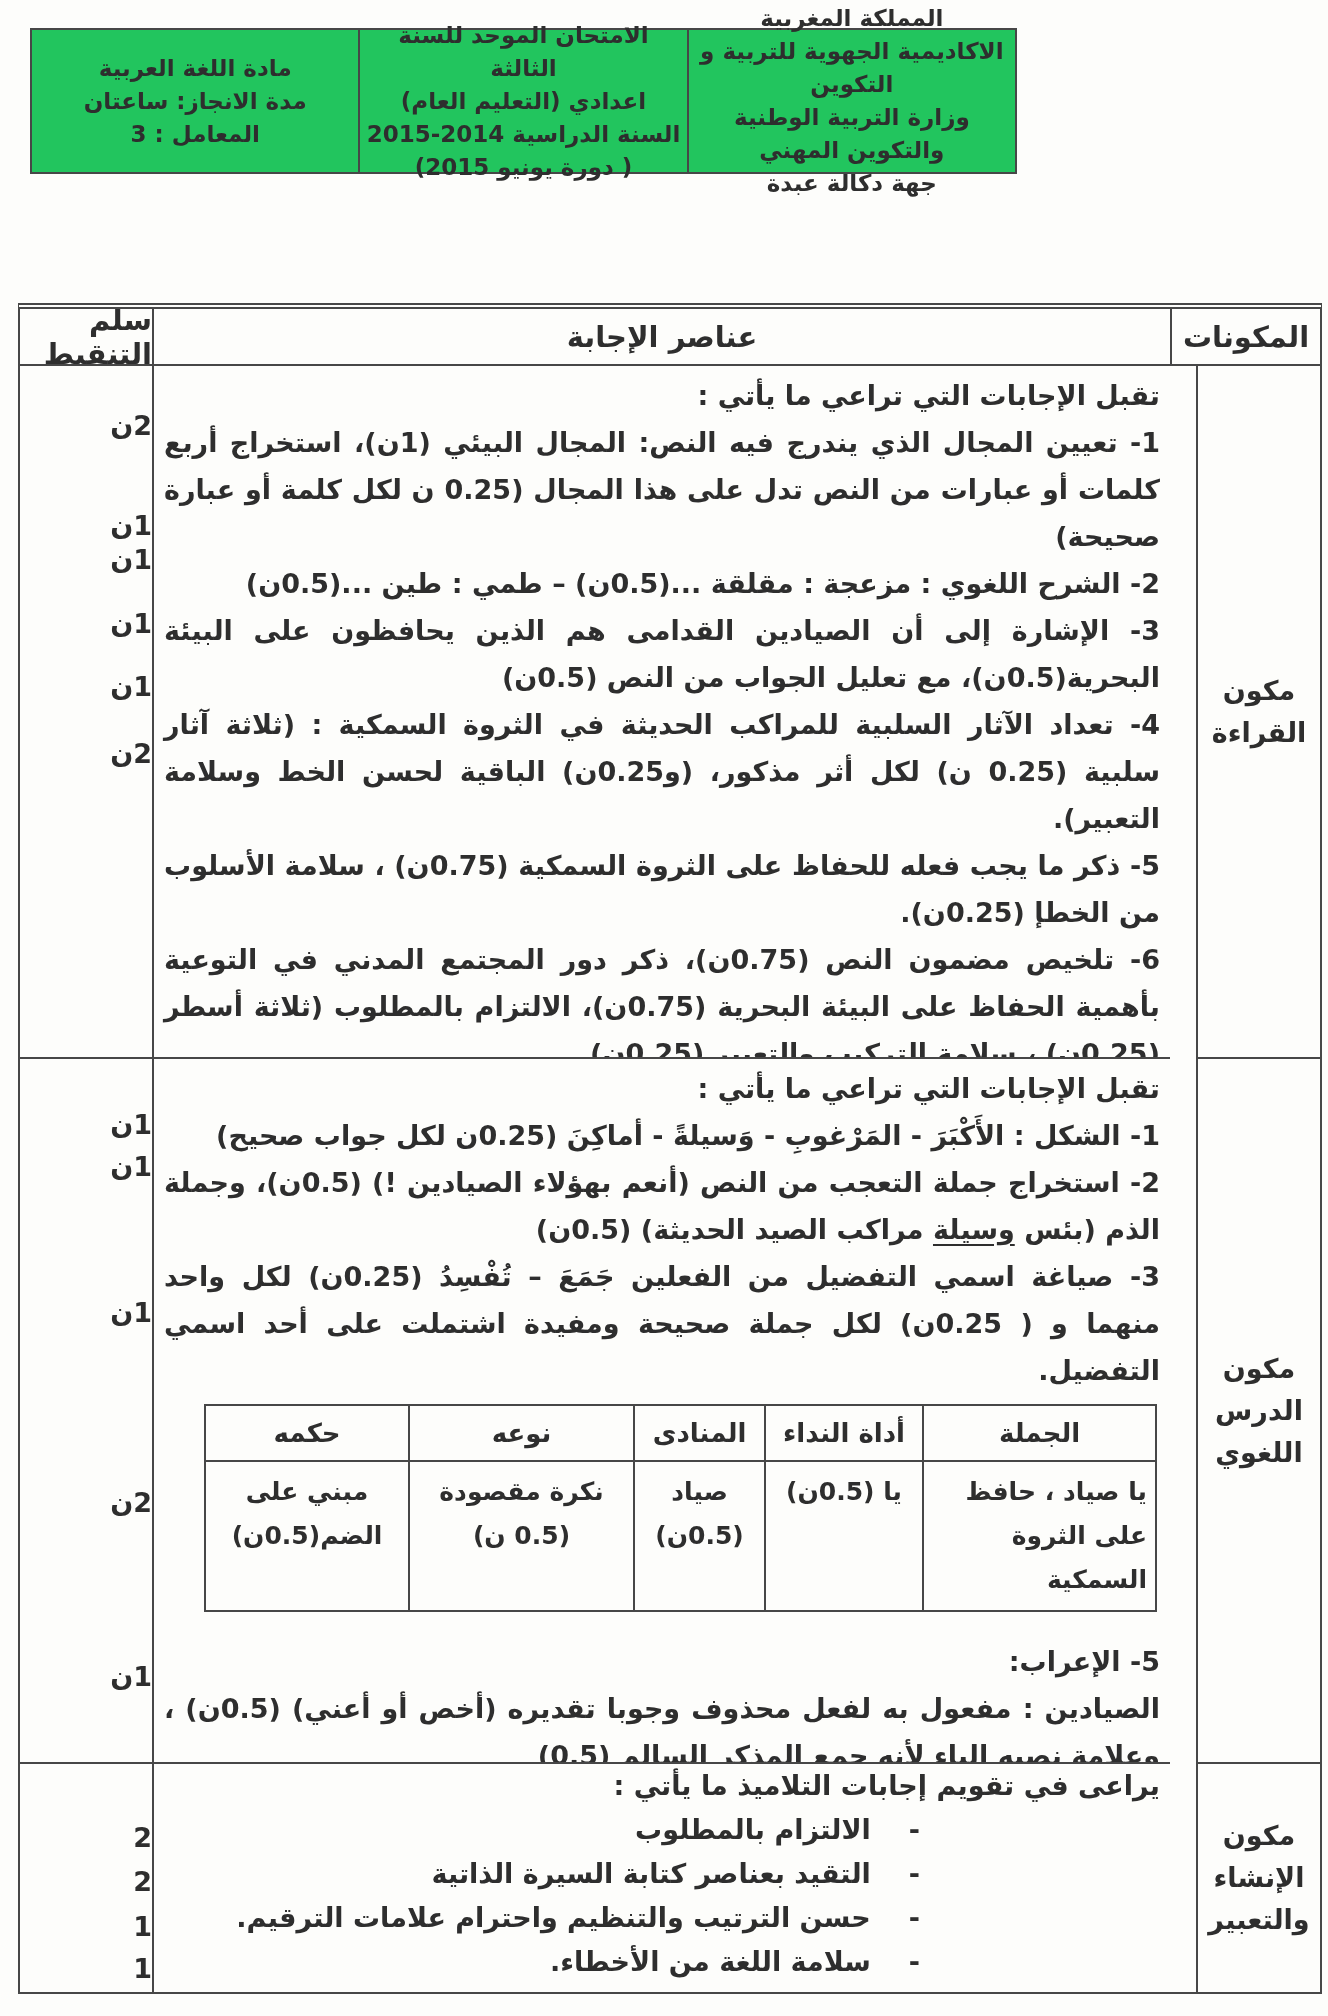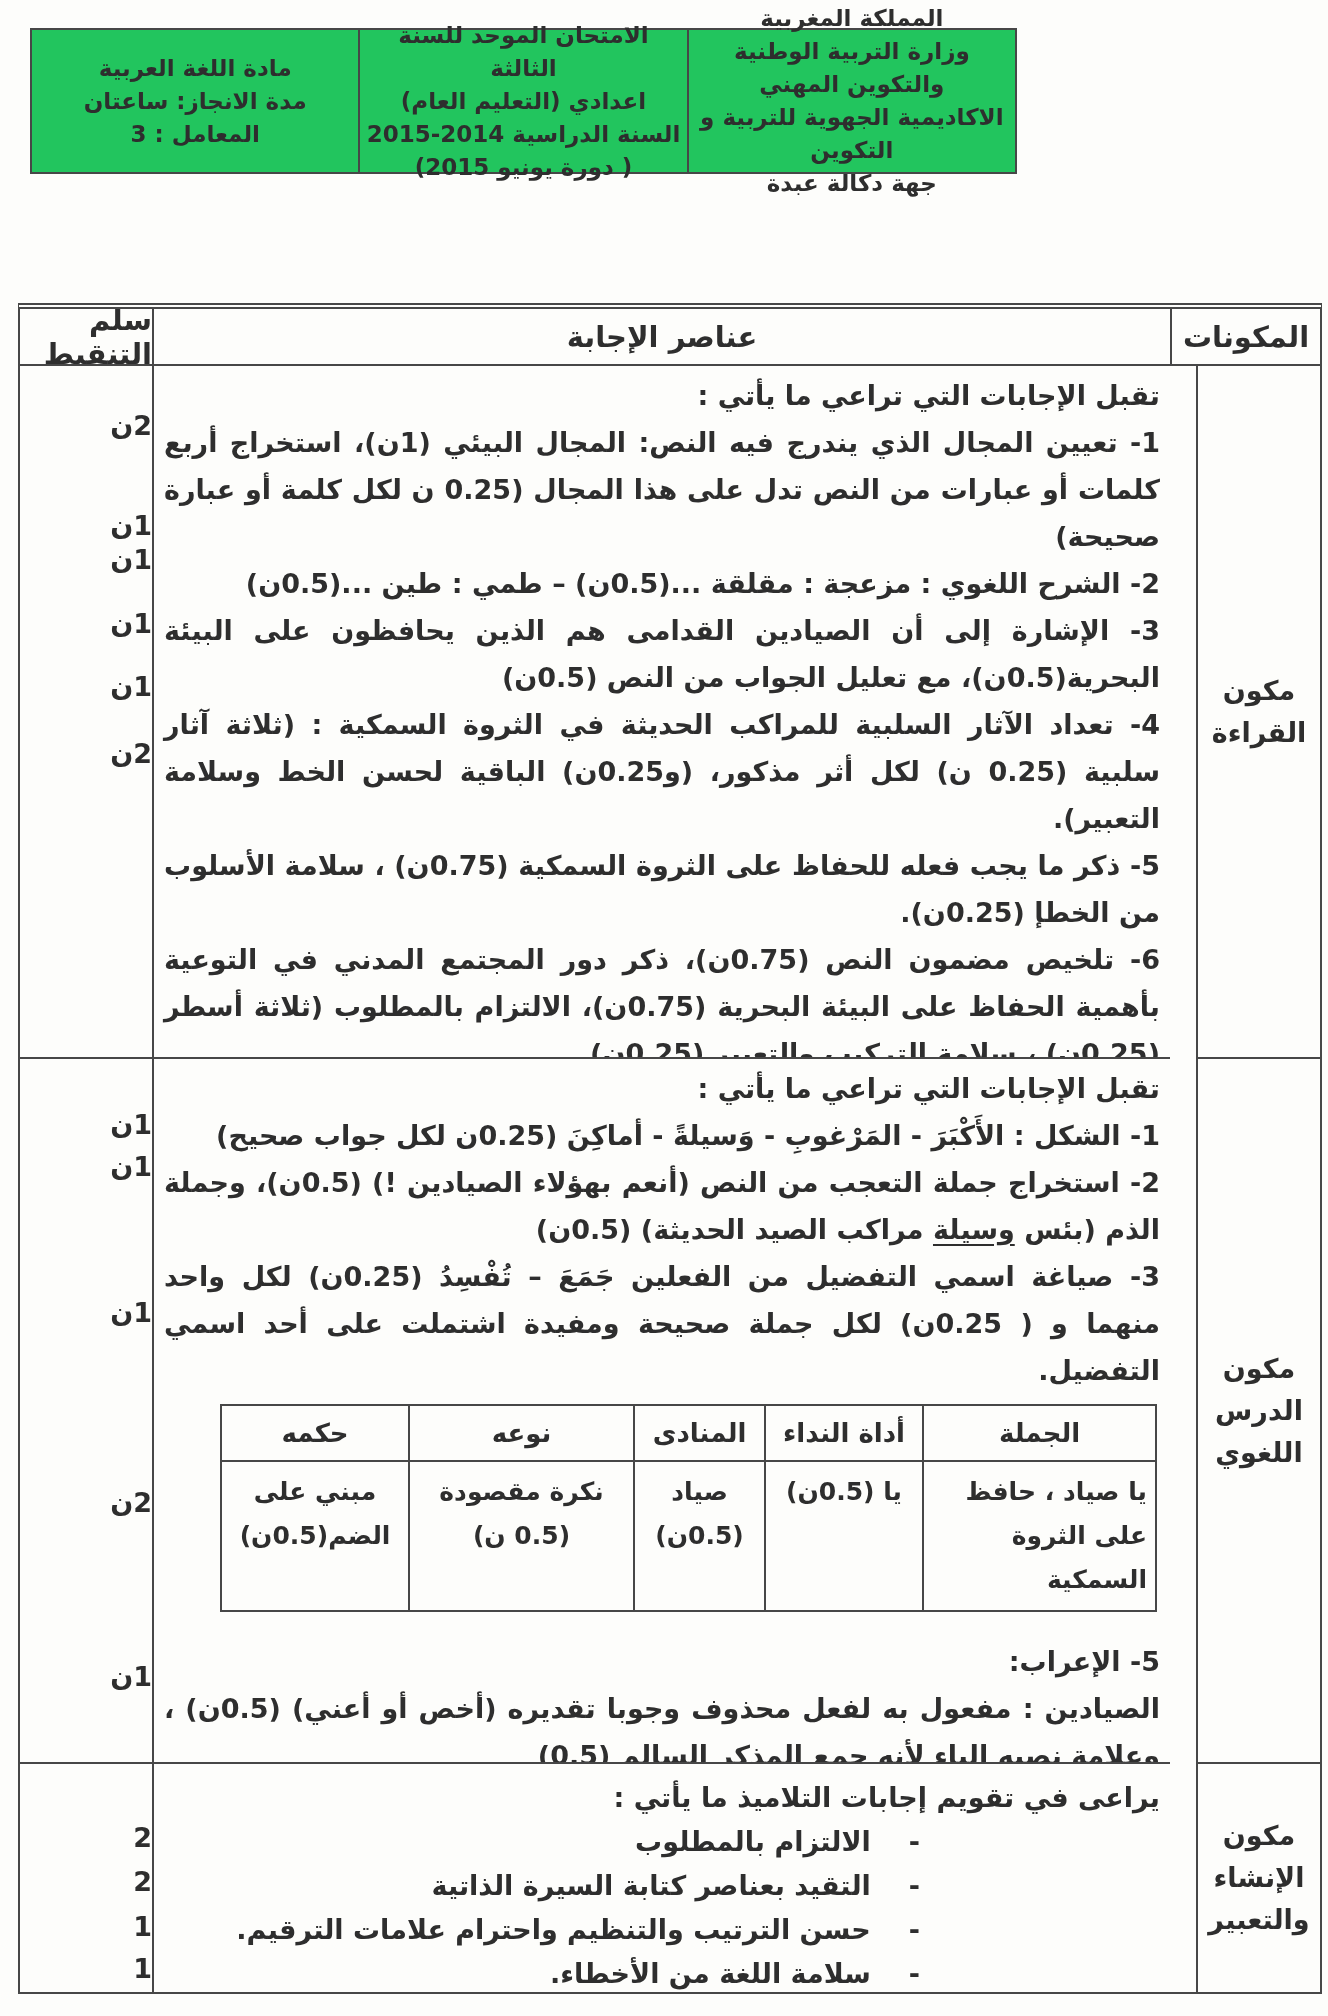--- a/index.html
+++ b/index.html
@@ -38,35 +38,35 @@
   .ans-cell p{margin:0;}
   .scale-cell{position:relative;font-size:27px;}
   .mark{position:absolute;left:0;right:0;text-align:right;}
   .ul{text-decoration:underline;text-underline-offset:5px;}
   
   .inner-table{border-collapse:collapse;margin:10px 3px 0 auto;}
   .inner-table th,.inner-table td{border:2px solid #474747;font-weight:700;box-sizing:border-box;}
   .inner-table th{font-size:26px;height:56px;text-align:center;padding:0 6px;}
   .inner-table td{font-size:25px;height:118px;vertical-align:top;text-align:center;padding:8px 8px;line-height:44px;}
   .inner-table td.jumla{text-align:right;}
-  .c-jumla{width:233px;}.c-adat{width:158px;}.c-munada{width:131px;}.c-naw{width:225px;}.c-hukm{width:188px;margin-left:24px;}
+  .c-jumla{width:233px;}.c-adat{width:158px;}.c-munada{width:131px;}.c-naw{width:225px;}.c-hukm{width:204px;margin-left:24px;}
   .item5-title{margin-top:26px !important;}
   
-  .ans-s3{line-height:44px;padding-top:12px;}
+  .ans-s3{line-height:44px;padding-top:0;}
   .bullet{display:flex;padding-right:240px;}
   .bullet .dash{margin-left:38px;}
 </style>
 </head>
 <body>
 
 <div class="hdr" dir="rtl">
   <div class="hdr-cell">
     <div>المملكة المغربية</div>
+    <div>الاكاديمية الجهوية للتربية و التكوين</div>
     <div>وزارة التربية الوطنية والتكوين المهني</div>
-    <div>الاكاديمية الجهوية للتربية و التكوين</div>
     <div>جهة دكالة عبدة</div>
   </div>
   <div class="hdr-cell">
     <div>الامتحان  الموحد للسنة الثالثة</div>
     <div>اعدادي (التعليم العام)</div>
     <div>السنة الدراسية 2014-2015</div>
     <div>( دورة يونيو 2015)</div>
   </div>
   <div class="hdr-cell">
     <div>مادة اللغة العربية</div>

